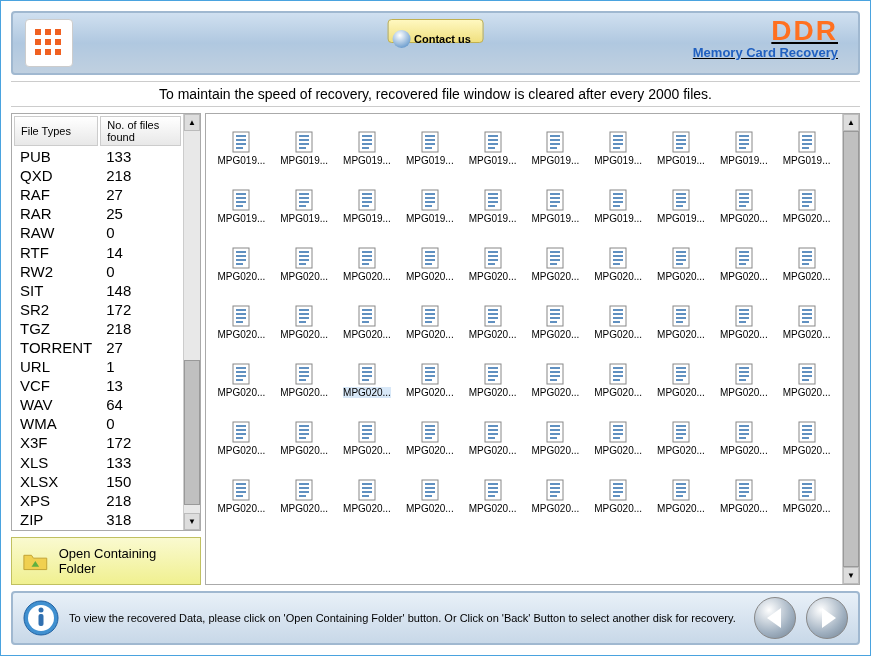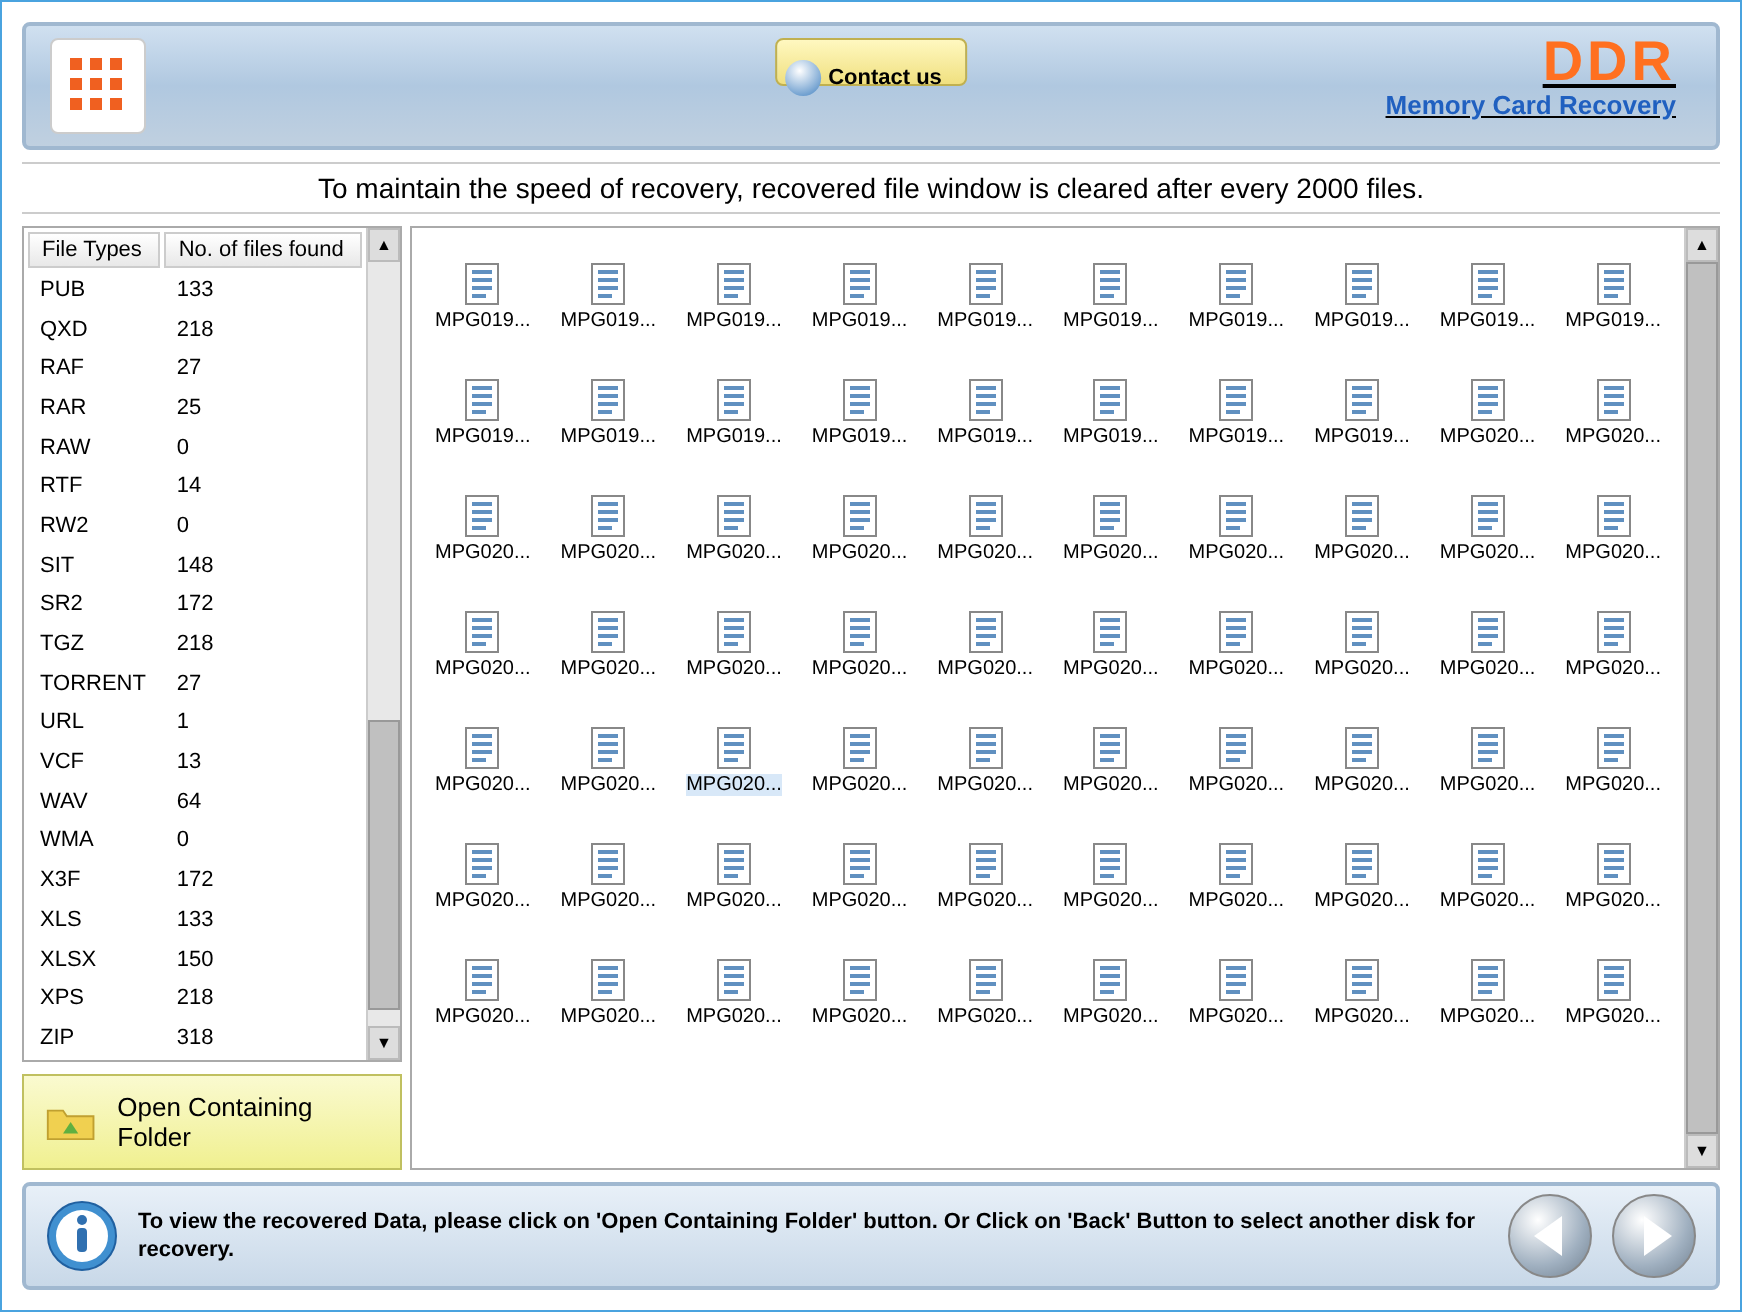--- a/index.html
+++ b/index.html
@@ -19,36 +19,36 @@
 .contact-avatar { width: 18px; height: 18px; border-radius: 50%; background: radial-gradient(circle at 40% 30%, #fff, #4080c0); }
 .brand { position: absolute; right: 20px; top: 4px; text-align: right; text-decoration: underline; }
 .brand-ddr { font-size: 28px; font-weight: bold; color: #ff7020; font-family: Impact, sans-serif; letter-spacing: 2px; line-height: 1; }
 .brand-sub { font-size: 13px; font-weight: bold; color: #2060c0; }
 .info-bar { text-align: center; font-size: 14px; padding: 4px 0; border-top: 1px solid #ccc; border-bottom: 1px solid #ccc; }
 .content-row { flex: 1; display: flex; gap: 4px; min-height: 0; }
 .left-panel { width: 190px; display: flex; flex-direction: column; }
 .file-table-wrap { flex: 1; border: 1px solid #aaa; display: flex; overflow: hidden; }
 .file-table { flex: 1; font-size: 11px; }
 .file-table th { background: linear-gradient(#fff, #e8e8e8); border: 1px solid #ccc; padding: 2px 6px; text-align: left; font-weight: normal; font-size: 11px; }
-.file-table td { padding: 0 6px; font-size: 11px; }
+.file-table td { padding: 0 6px; font-size: 15px; }
 .table-scroll { width: 17px; background: #e8e8e8; border-left: 1px solid #ccc; display: flex; flex-direction: column; }
 .scroll-arrow { height: 17px; background: #ddd; border: 1px solid #bbb; font-size: 8px; text-align: center; line-height: 15px; cursor: pointer; }
 .scroll-track { flex: 1; position: relative; }
 .scroll-thumb { position: absolute; width: 100%; background: #c0c0c0; border: 1px solid #999; cursor: pointer; }
 .open-folder-btn { margin-top: 6px; height: 48px; background: linear-gradient(#fafad0, #f0f090); border: 1px solid #c0c060; display: flex; align-items: center; gap: 10px; padding: 0 10px; font-size: 13px; cursor: pointer; }
 .folder-icon-svg { width: 28px; height: 24px; }
 .file-grid-wrap { flex: 1; border: 1px solid #aaa; display: flex; overflow: hidden; }
 .file-grid { flex: 1; padding: 6px 4px; display: grid; grid-template-columns: repeat(10, 1fr); grid-auto-rows: 56px; gap: 2px 0; overflow: hidden; }
 .file-item { display: flex; flex-direction: column; align-items: center; justify-content: center; gap: 2px; cursor: pointer; }
 .file-icon { width: 20px; height: 22px; }
 .file-label { font-size: 10px; white-space: nowrap; overflow: hidden; text-overflow: ellipsis; max-width: 56px; }
 .file-item.selected .file-label { background: #d8e8f8; }
 .footer-bar { height: 54px; border: 2px solid #a0b8d0; border-radius: 4px; background: linear-gradient(to bottom, #e8f0f8, #c8d8e8); display: flex; align-items: center; padding: 0 10px; gap: 10px; }
 .info-icon { width: 36px; height: 36px; }
-.footer-text { flex: 1; font-size: 11px; line-height: 1.3; font-weight: bold; }
+.footer-text { flex: 1; font-size: 11px; line-height: 1.3; }
 .nav-btn { width: 42px; height: 42px; border-radius: 50%; background: radial-gradient(circle at 35% 30%, #fff, #a0b0c0 60%, #708090); border: 1px solid #888; display: flex; align-items: center; justify-content: center; cursor: pointer; }
 .nav-arrow { width: 0; height: 0; }
 .nav-arrow.left { border-top: 10px solid transparent; border-bottom: 10px solid transparent; border-right: 14px solid #fff; margin-left: -3px; }
 .nav-arrow.right { border-top: 10px solid transparent; border-bottom: 10px solid transparent; border-left: 14px solid #fff; margin-left: 3px; }
 </style>
 </head>
 <body>
 
 <div class="window">
 

